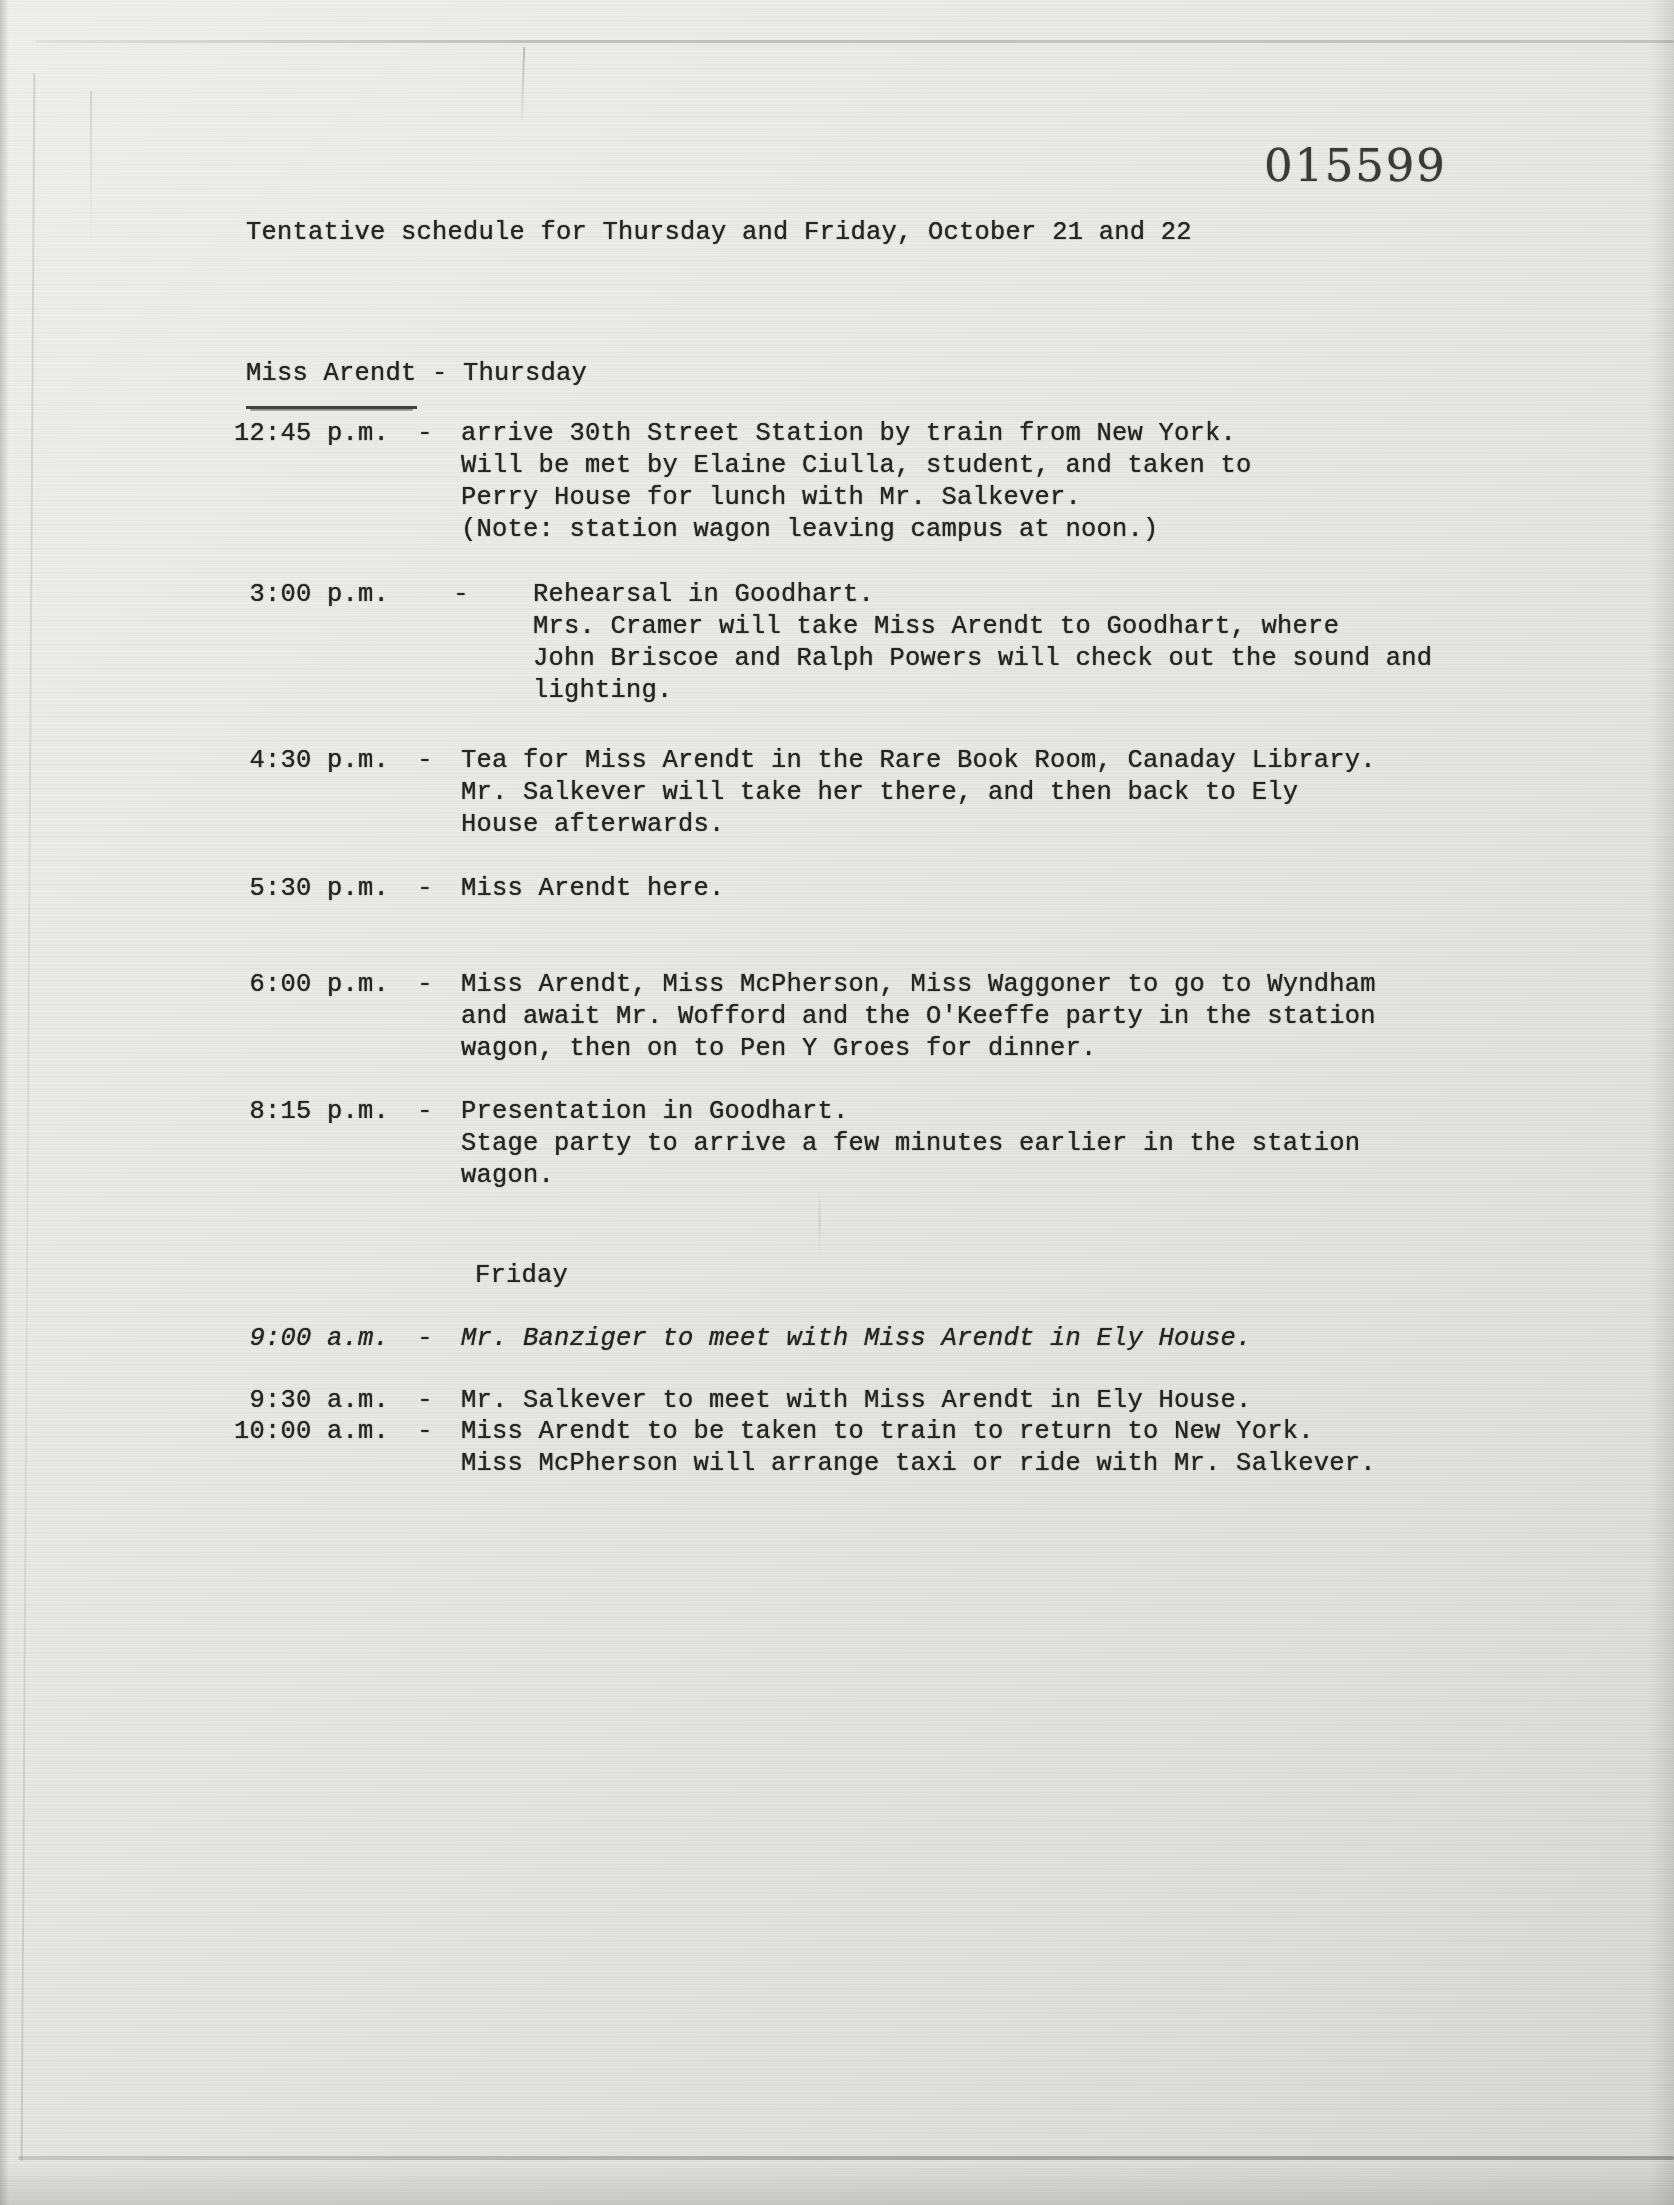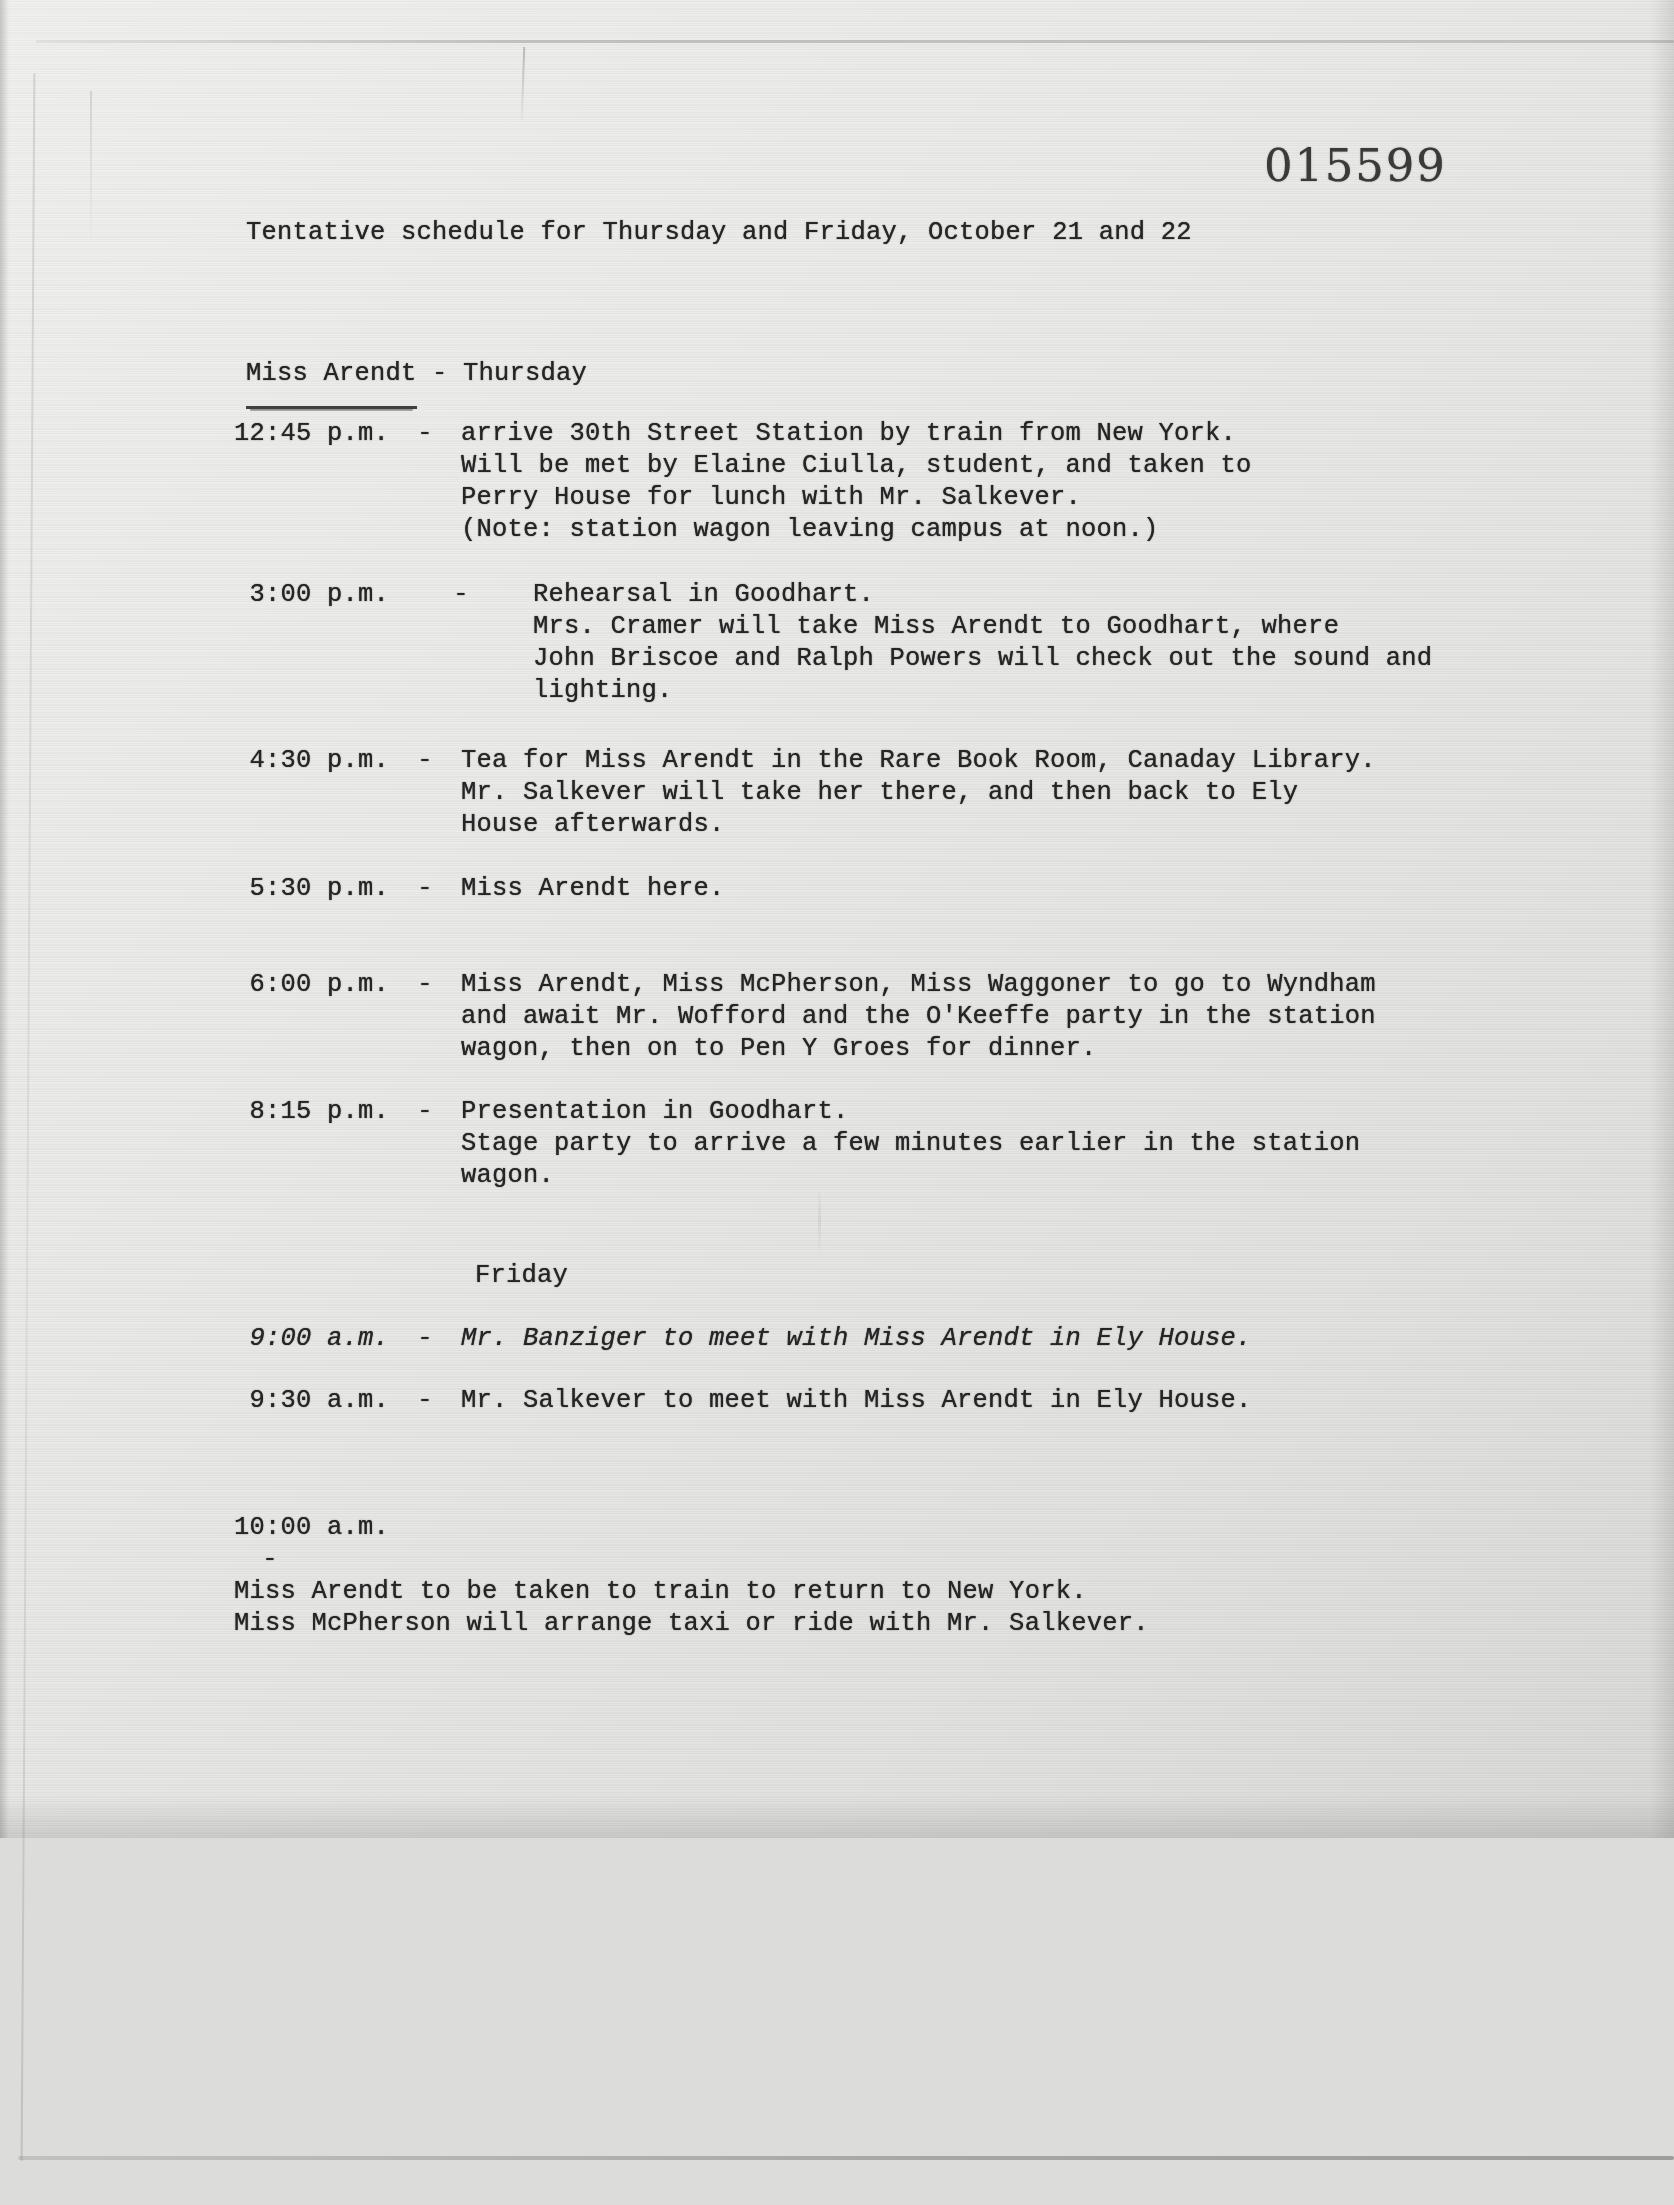--- a/index.html
+++ b/index.html
@@ -5,21 +5,21 @@
   html,body{margin:0;padding:0;}
   body{
     width:1674px;height:2205px;
     background:#dcdcda;
     overflow:hidden;
     font-family:"Liberation Mono","DejaVu Sans Mono",monospace;
   }
   
   #scan{
     position:relative;
-    width:1674px;height:1838px;
+    width:1674px;height:2205px;
     background:
       linear-gradient(135deg, rgba(255,255,255,0.28) 0%, rgba(255,255,255,0.06) 35%, rgba(0,0,0,0.03) 75%, rgba(0,0,0,0.07) 100%),
       repeating-linear-gradient(180deg,
         rgba(255,255,255,0.055) 0px, rgba(255,255,255,0.055) 1.2px,
         rgba(120,120,118,0.05) 1.2px, rgba(120,120,118,0.05) 2.4px),
       #e8e8e6;
   }
   
   .edge{position:absolute;pointer-events:none;}
   #edge-left{left:0;top:0;width:8.5px;height:100%;
@@ -108,17 +108,17 @@
       <div class="entry typed" style="top: 873px;"><div class="time">5:30 p.m.</div><div class="dash">-</div><div class="lines"><div class="line">Miss Arendt here.</div></div></div>
       <div class="entry typed" style="top: 969px;"><div class="time">6:00 p.m.</div><div class="dash">-</div><div class="lines"><div class="line">Miss Arendt, Miss McPherson, Miss Waggoner to go to Wyndham</div><div class="line">and await Mr. Wofford and the O'Keeffe party in the station</div><div class="line">wagon, then on to Pen Y Groes for dinner.</div></div></div>
       <div class="entry typed" style="top: 1096px;"><div class="time">8:15 p.m.</div><div class="dash">-</div><div class="lines"><div class="line">Presentation in Goodhart.</div><div class="line">Stage party to arrive a few minutes earlier in the station</div><div class="line">wagon.</div></div></div>
     </div>
 
   <div class="typed" id="friday-heading">Friday</div>
 
   <div id="friday-entries">
       <div class="entry typed" style="top: 1323px; font-style: italic;"><div class="time">9:00 a.m.</div><div class="dash">-</div><div class="lines"><div class="line">Mr. Banziger to meet with Miss Arendt in Ely House.</div></div></div>
       <div class="entry typed" style="top: 1385px;"><div class="time">9:30 a.m.</div><div class="dash">-</div><div class="lines"><div class="line">Mr. Salkever to meet with Miss Arendt in Ely House.</div></div></div>
-      <div class="entry typed" style="top: 1512px; flex-direction: column;"><div class="time">10:00 a.m.</div><div class="dash">-</div><div class="lines"><div class="line">Miss Arendt to be taken to train to return to New York.</div><div class="line">Miss McPherson will arrange taxi or ride with Mr. Salkever.</div></div></div>
+      <div class="entry typed" style="top: 1416px;"><div class="time">10:00 a.m.</div><div class="dash">-</div><div class="lines"><div class="line">Miss Arendt to be taken to train to return to New York.</div><div class="line">Miss McPherson will arrange taxi or ride with Mr. Salkever.</div></div></div>
     </div>
 
 </div>
 
 
 </body></html>

